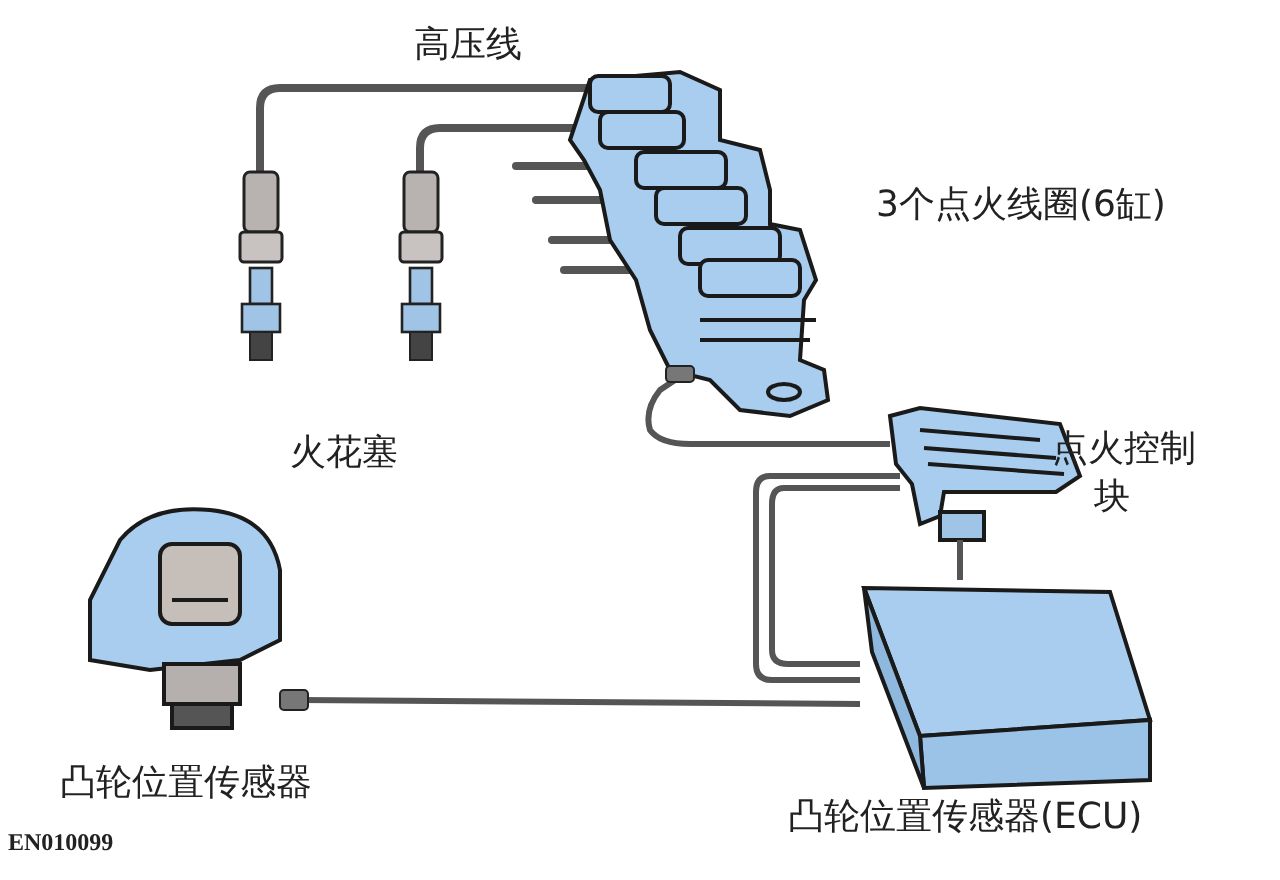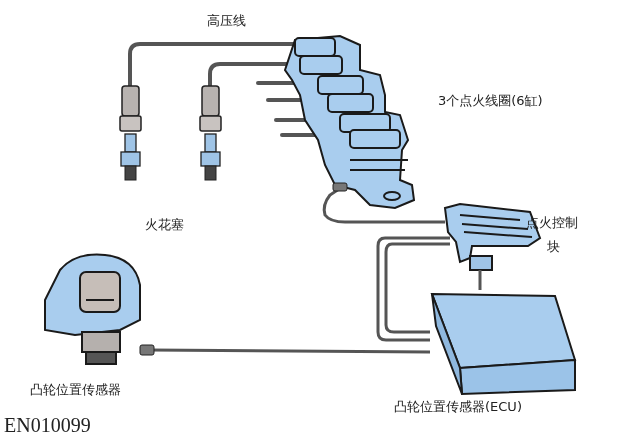--- a/index.html
+++ b/index.html
@@ -1,19 +1,19 @@
 <!DOCTYPE html>
 <html><head>
 <meta charset="utf-8">
 <style>
   html, body { margin:0; padding:0; background:#ffffff; }
   body { width:640px; height:440px; position:relative; overflow:hidden; font-family:"DejaVu Sans", sans-serif; }
   svg { position:absolute; left:0; top:0; }
-  .lbl { position:absolute; color:#222; font-size:13px; white-space:nowrap; line-height:1; }
-  .code { position:absolute; color:#222; font-family:"Liberation Serif", serif; font-size:20px; }
+  .lbl { position:absolute; color:#222; font-size:18px; white-space:nowrap; line-height:1; }
+  .code { position:absolute; color:#222; font-family:"Liberation Serif", serif; font-size:12px;font-weight:bold; }
 </style>
 </head>
 <body>
 
 <svg width="640" height="440" viewBox="0 0 640 440">
 
   <g fill="none" stroke="#555" stroke-width="4" stroke-linecap="round">
     <path d="M300 44 L140 44 Q130 44 130 54 L130 88"></path>
     <path d="M300 64 L220 64 Q210 64 210 74 L210 88"></path>
     <path d="M320 83 L258 83"></path>

